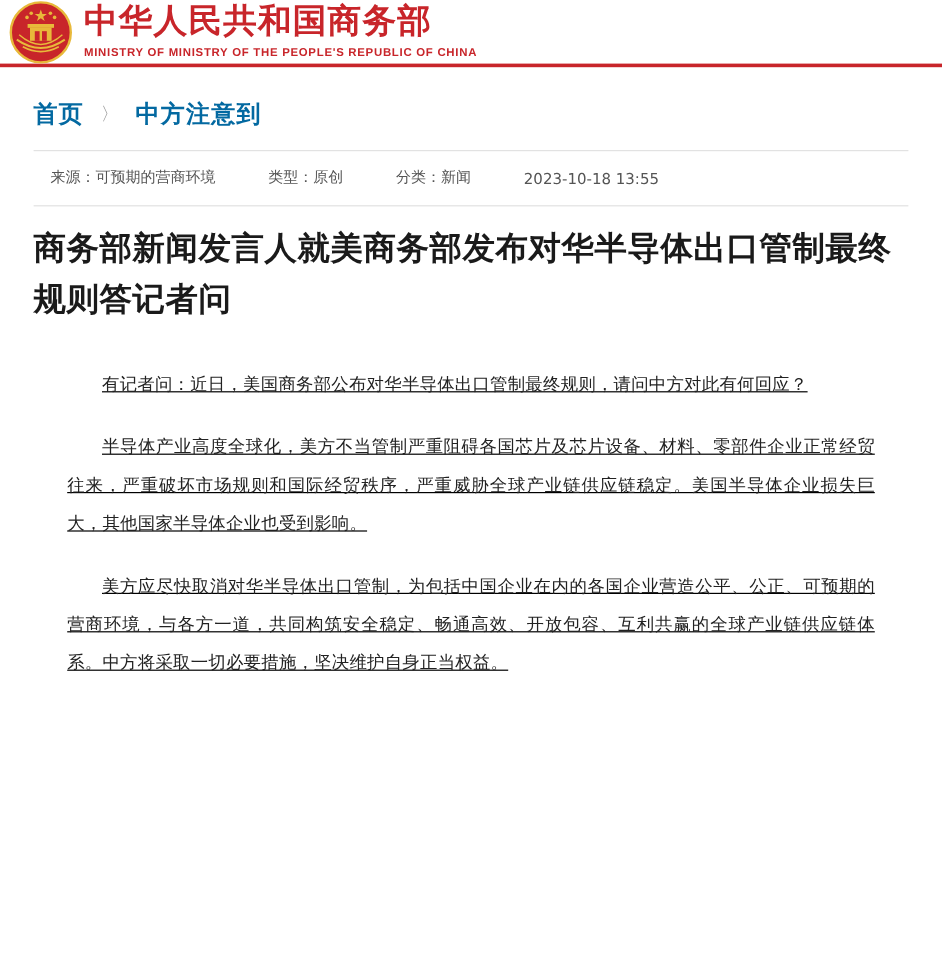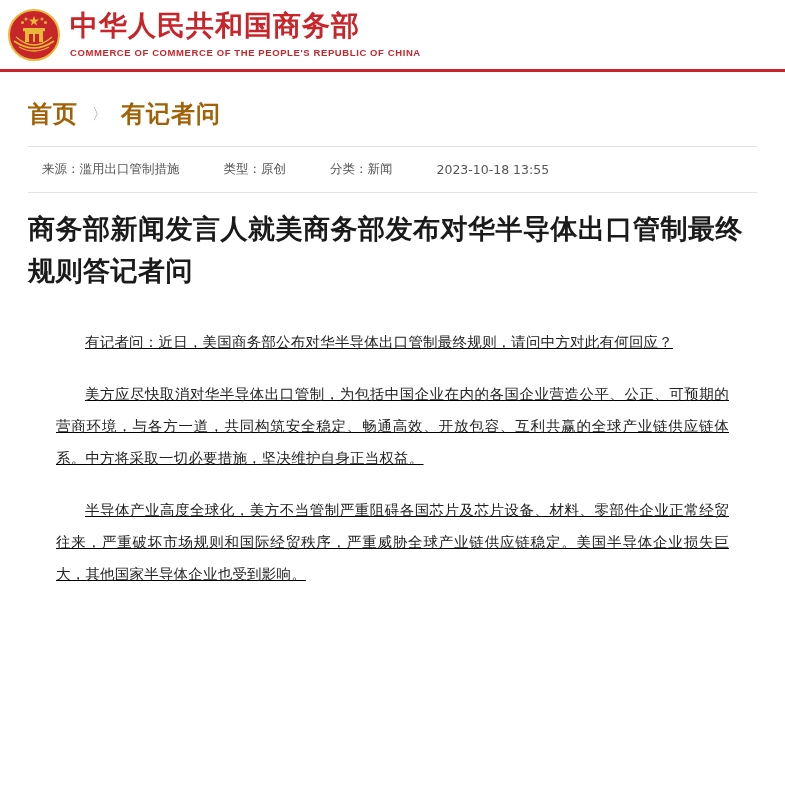--- a/index.html
+++ b/index.html
@@ -12,21 +12,21 @@
   }
   body {
     width: 785px;
     height: 810px;
     overflow: hidden;
   }
 
   
   .site-header {
     position: relative;
-    height: 72px;
+    height: 56px;
     background: #ffffff;
     display: flex;
     align-items: center;
     border-bottom: 3px solid #c8252a;
   }
   .emblem {
     width: 56px;
     height: 56px;
     margin-left: 6px;
     flex: 0 0 auto;
@@ -92,22 +92,22 @@
   
   .breadcrumb {
     margin: 0 28px;
     padding: 26px 0 16px 0;
     display: flex;
     align-items: center;
     border-bottom: 1px solid #e2e2e2;
   }
   .crumb {
     font-family: Liberation Mono, monospace;
-    font-size: 24px;
-    color: #a16207;
+    font-size: 20px;
+    color: #0369a1;
     font-weight: bold;
     text-decoration: none;
     letter-spacing: 1px;
   }
   .crumb-sep {
     margin: 0 14px;
     color: #9a9a9a;
     font-size: 15px;
     font-family: "Liberation Sans", sans-serif;
   }
@@ -179,39 +179,39 @@
       <polygon points="28,9 29.3,12.6 33.1,12.6 30.0,14.9 31.2,18.5 28,16.3 24.8,18.5 26.0,14.9 22.9,12.6 26.7,12.6" fill="#e8b93a"></polygon>
       <circle cx="20" cy="12" r="1.5" fill="#e8b93a"></circle>
       <circle cx="16.5" cy="15.5" r="1.5" fill="#e8b93a"></circle>
       <circle cx="36" cy="12" r="1.5" fill="#e8b93a"></circle>
       <circle cx="39.5" cy="15.5" r="1.5" fill="#e8b93a"></circle>
     </svg>
   </div>
 
   <div class="brand">
     <div class="brand-cn">中华人民共和国商务部</div>
-    <div class="brand-en">COMMERCE OF COMMERCE OF THE PEOPLE'S REPUBLIC OF CHINA</div>
+    <div class="brand-en">MINISTRY OF MINISTRY OF THE PEOPLE'S REPUBLIC OF CHINA</div>
   </div>
 
 </div>
 
 <div class="breadcrumb">
   <a class="crumb" href="#">首页</a>
   <span class="crumb-sep">〉</span>
-  <a class="crumb" href="#">有记者问</a>
+  <a class="crumb" href="#">中方注意到</a>
 </div>
 
 <div class="meta-bar">
-  <span class="meta-item">来源：滥用出口管制措施</span>
+  <span class="meta-item">来源：可预期的营商环境</span>
   <span class="meta-item">类型：原创</span>
   <span class="meta-item">分类：新闻</span>
   <span class="meta-item meta-date">2023-10-18 13:55</span>
 </div>
 
 <div class="article">
   <h1 class="article-title">商务部新闻发言人就美商务部发布对华半导体出口管制最终规则答记者问</h1>
 
   <div class="article-body">
     <p>有记者问：近日，美国商务部公布对华半导体出口管制最终规则，请问中方对此有何回应？</p>
+    <p>半导体产业高度全球化，美方不当管制严重阻碍各国芯片及芯片设备、材料、零部件企业正常经贸往来，严重破坏市场规则和国际经贸秩序，严重威胁全球产业链供应链稳定。美国半导体企业损失巨大，其他国家半导体企业也受到影响。</p>
     <p>美方应尽快取消对华半导体出口管制，为包括中国企业在内的各国企业营造公平、公正、可预期的营商环境，与各方一道，共同构筑安全稳定、畅通高效、开放包容、互利共赢的全球产业链供应链体系。中方将采取一切必要措施，坚决维护自身正当权益。</p>
-    <p>半导体产业高度全球化，美方不当管制严重阻碍各国芯片及芯片设备、材料、零部件企业正常经贸往来，严重破坏市场规则和国际经贸秩序，严重威胁全球产业链供应链稳定。美国半导体企业损失巨大，其他国家半导体企业也受到影响。</p>
   </div>
 </div>
 
 </body></html>

